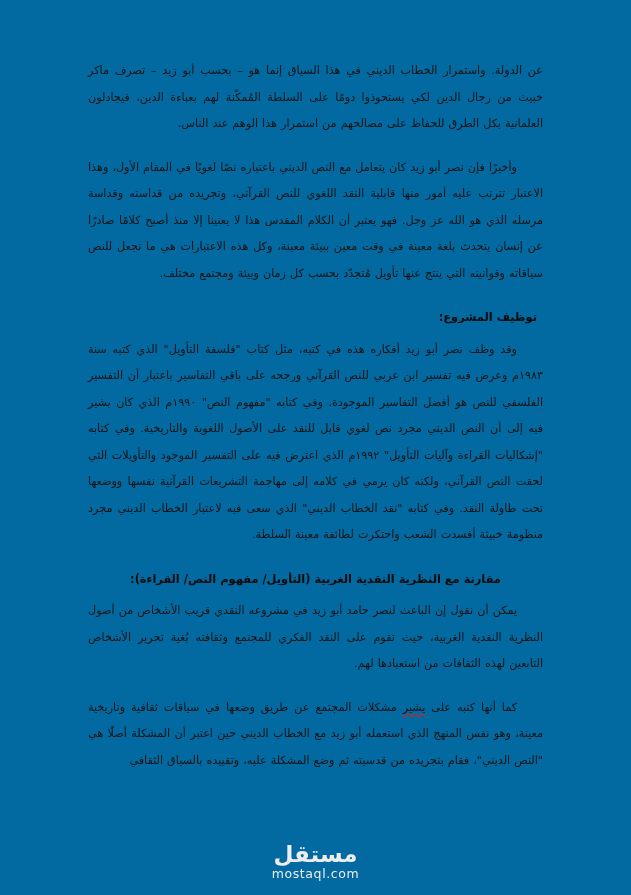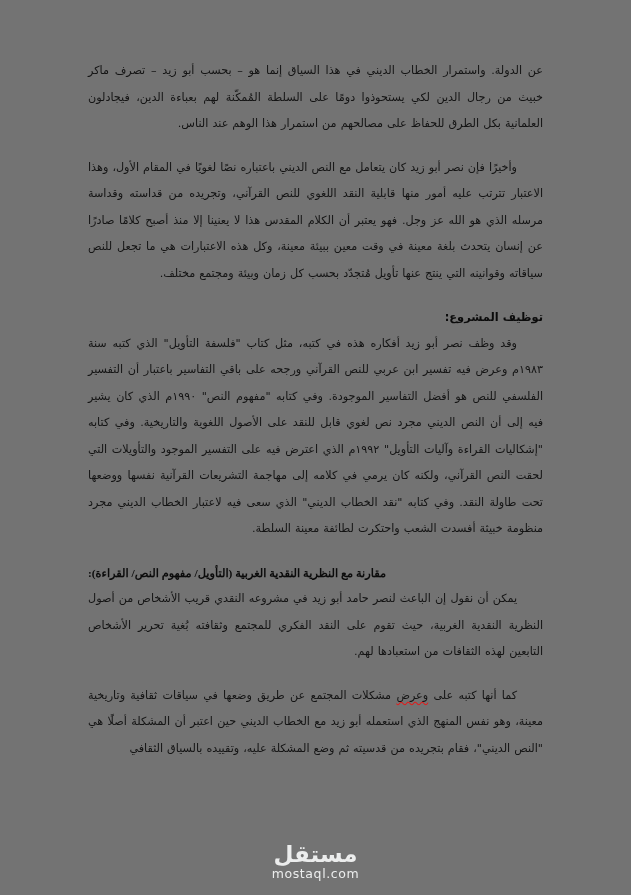--- a/index.html
+++ b/index.html
@@ -8,21 +8,21 @@
     padding: 0;
     background: #ffffff;
   }
   body {
     font-family: "DejaVu Sans", "Liberation Sans", sans-serif;
   }
   .page {
     position: relative;
     width: 631px;
     height: 895px;
-    background: #737373;
+    background: #0369a1;
     overflow: hidden;
     box-sizing: border-box;
     padding-left: 32px;
   }
   .content {
     position: absolute;
     top: 58px;
     right: 88px;
     left: 88px;
     width: 455px;
@@ -36,34 +36,33 @@
     text-align-last: right;
     direction: rtl;
     color: #141414;
     word-spacing: 0.5px;
     text-justify: inter-word;
   }
   p.para.has-indent {
     text-indent: 26px;
   }
   h2.heading {
-    margin: 0;
+    margin: 6px;
     font-size: 11.4px;
     line-height: 26.5px;
     font-weight: bold;
     color: #0b0b0b;
     direction: rtl;
   }
   h2.heading.near-center {
     text-align: right;
     padding-left: 135px;
   }
   h2.heading.centered {
-    text-align: left;
-    font-family: Liberation Serif, serif;
+    text-align: center;
   }
   .block-gap-top {
     margin-top: 15px;
   }
   .block-gap-bottom {
     margin-bottom: 20px;
   }
   .spell-error {
     
     text-decoration: underline wavy #e01b1b;
@@ -111,21 +110,21 @@
     <p class="para has-indent">وأخيرًا فإن نصر أبو زيد كان يتعامل مع النص الديني باعتباره نصًا لغويًا في المقام الأول، وهذا الاعتبار تترتب عليه أمور منها قابلية النقد اللغوي للنص القرآني، وتجريده من قداسته وقداسة مرسله الذي هو الله عز وجل. فهو يعتبر أن الكلام المقدس هذا لا يعنينا إلا منذ أصبح كلامًا صادرًا عن إنسان يتحدث بلغة معينة في وقت معين ببيئة معينة، وكل هذه الاعتبارات هي ما تجعل للنص سياقاته وقوانينه التي ينتج عنها تأويل مُتجدّد بحسب كل زمان وبيئة ومجتمع مختلف.</p>
 
     <h2 class="heading near-center block-gap-top block-gap-bottom">توظيف المشروع:</h2>
 
     <p class="para has-indent">وقد وظف نصر أبو زيد أفكاره هذه في كتبه، مثل كتاب "فلسفة التأويل" الذي كتبه سنة ١٩٨٣م وعرض فيه تفسير ابن عربي للنص القرآني ورجحه على باقي التفاسير باعتبار أن التفسير الفلسفي للنص هو أفضل التفاسير الموجودة. وفي كتابه "مفهوم النص" ١٩٩٠م الذي كان يشير فيه إلى أن النص الديني مجرد نص لغوي قابل للنقد على الأصول اللغوية والتاريخية. وفي كتابه "إشكاليات القراءة وآليات التأويل" ١٩٩٢م الذي اعترض فيه على التفسير الموجود والتأويلات التي لحقت النص القرآني، ولكنه كان يرمي في كلامه إلى مهاجمة التشريعات القرآنية نفسها ووضعها تحت طاولة النقد. وفي كتابه "نقد الخطاب الديني" الذي سعى فيه لاعتبار الخطاب الديني مجرد منظومة خبيثة أفسدت الشعب واحتكرت لطائفة معينة السلطة.</p>
 
     <h2 class="heading centered block-gap-top block-gap-bottom">مقارنة مع النظرية النقدية الغربية (التأويل/ مفهوم النص/ القراءة):</h2>
 
     <p class="para has-indent">يمكن أن نقول إن الباعث لنصر حامد أبو زيد في مشروعه النقدي قريب الأشخاص من أصول النظرية النقدية الغربية، حيث تقوم على النقد الفكري للمجتمع وثقافته بُغية تحرير الأشخاص التابعين لهذه الثقافات من استعبادها لهم.</p>
 
-    <p class="para has-indent"><span>كما أنها كتبه على </span><span class="spell-error">وعرض</span><span> مشكلات المجتمع عن طريق وضعها في سياقات ثقافية وتاريخية معينة، وهو نفس المنهج الذي استعمله أبو زيد مع الخطاب الديني حين اعتبر أن المشكلة أصلًا هي "النص الديني"، فقام بتجريده من قدسيته ثم وضع المشكلة عليه، وتقييده بالسياق الثقافي</span></p>
+    <p class="para has-indent"><span>كما أنها كتبه على </span><span class="spell-error">يشير</span><span> مشكلات المجتمع عن طريق وضعها في سياقات ثقافية وتاريخية معينة، وهو نفس المنهج الذي استعمله أبو زيد مع الخطاب الديني حين اعتبر أن المشكلة أصلًا هي "النص الديني"، فقام بتجريده من قدسيته ثم وضع المشكلة عليه، وتقييده بالسياق الثقافي</span></p>
 
   </div>
 
   <div class="watermark">
     <div class="wm-ar">مستقل</div>
     <div class="wm-en">mostaql.com</div>
   </div>
 
 </div>
 

